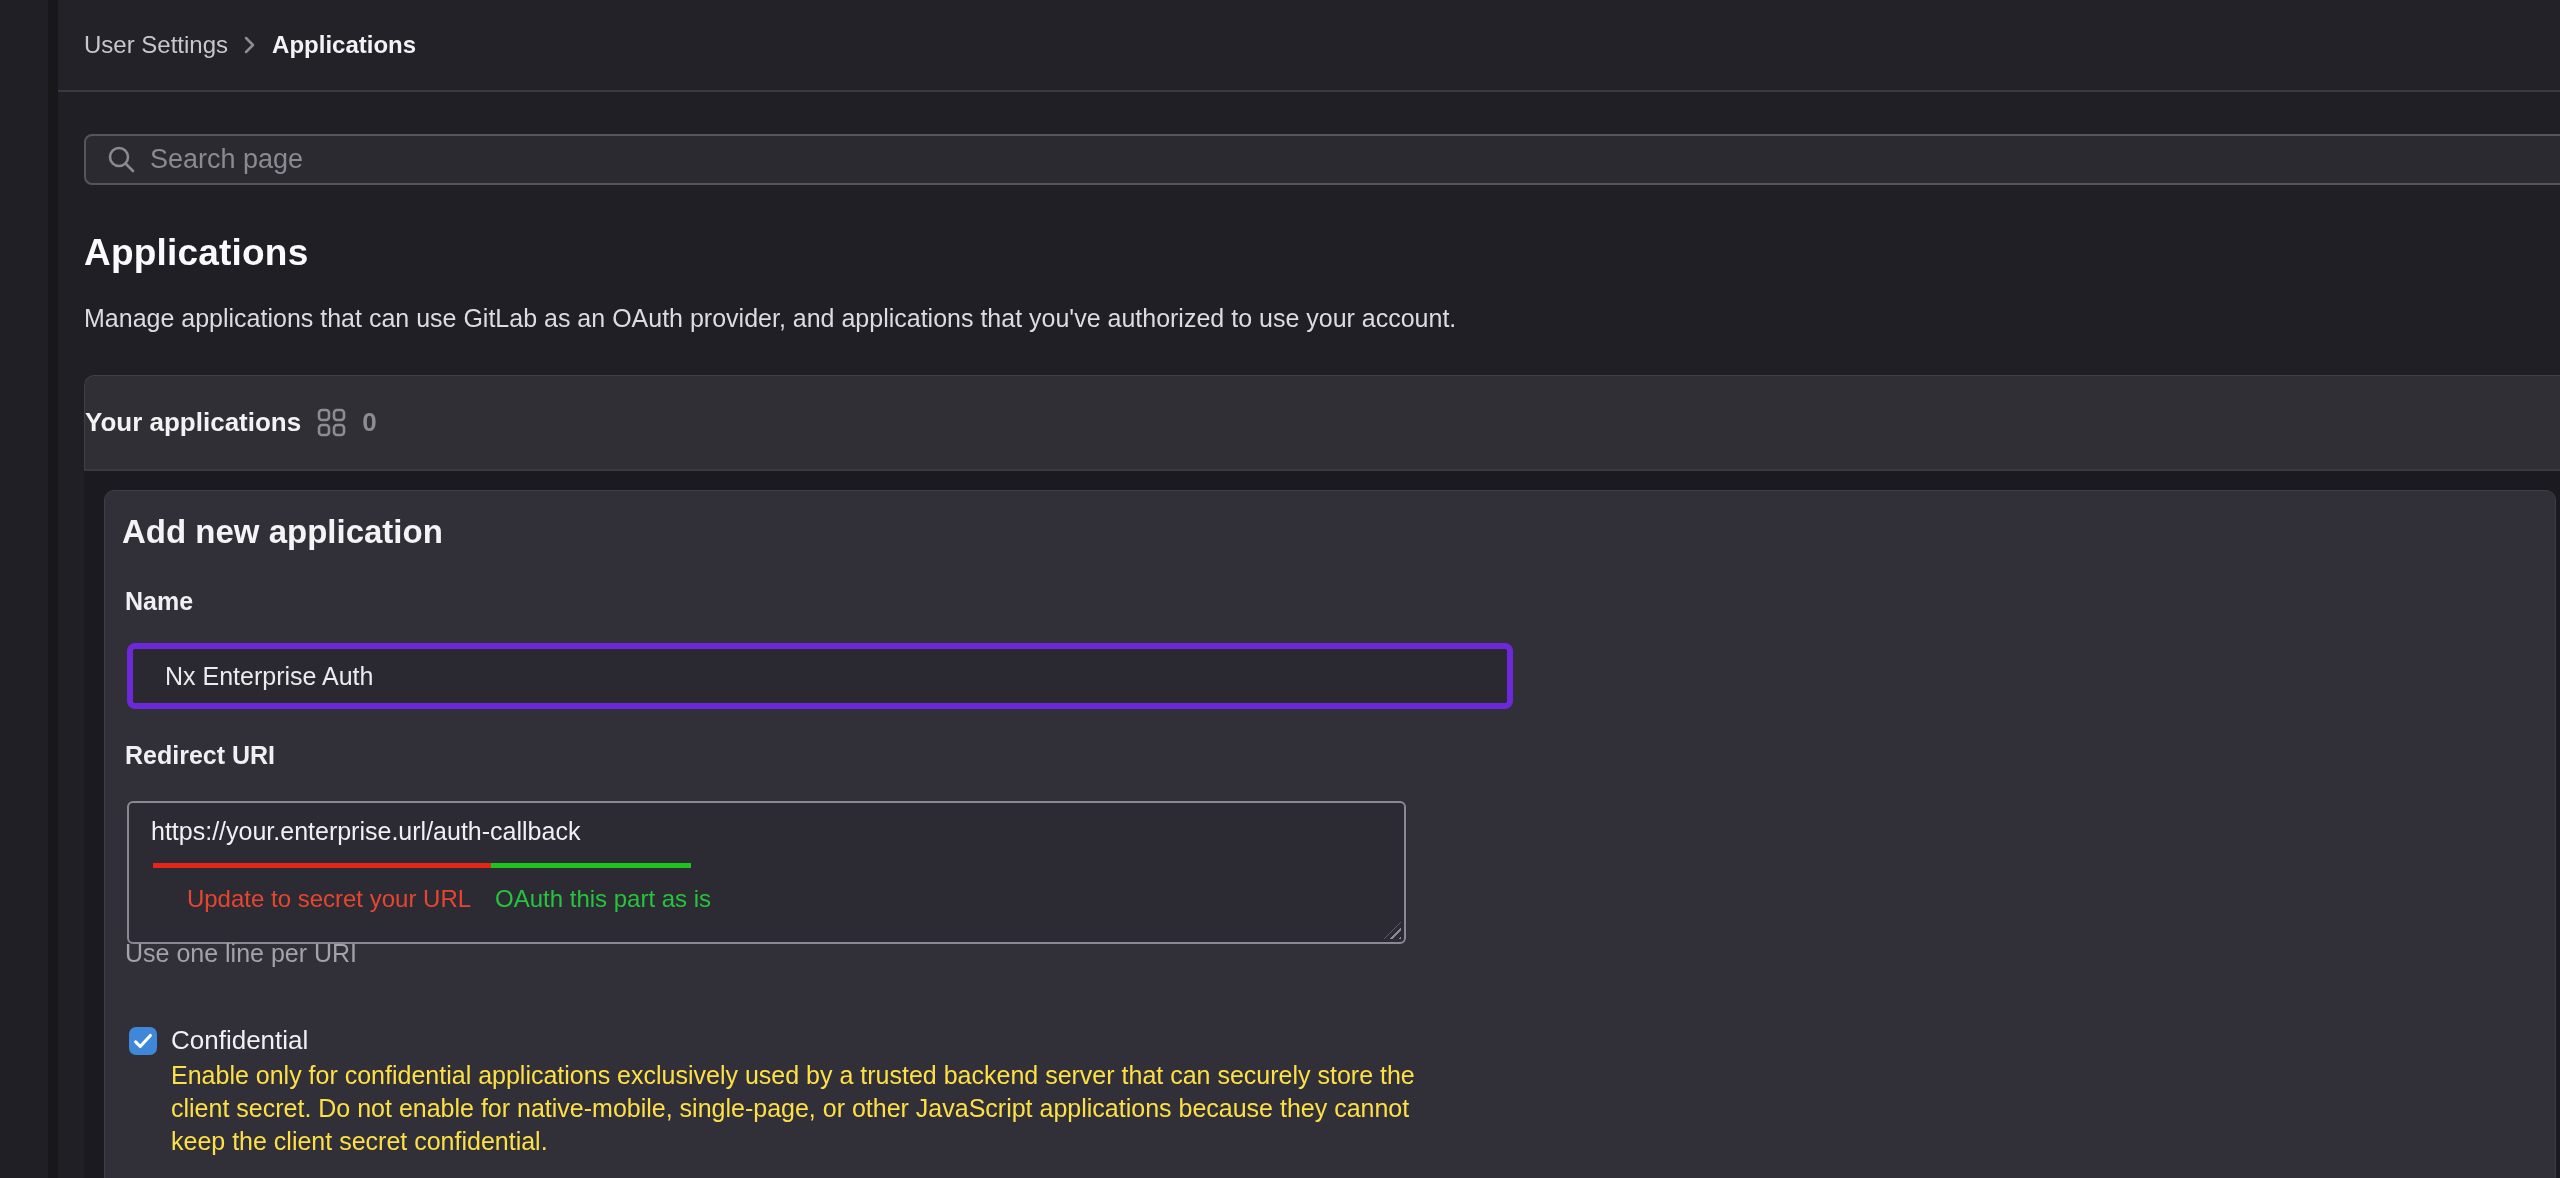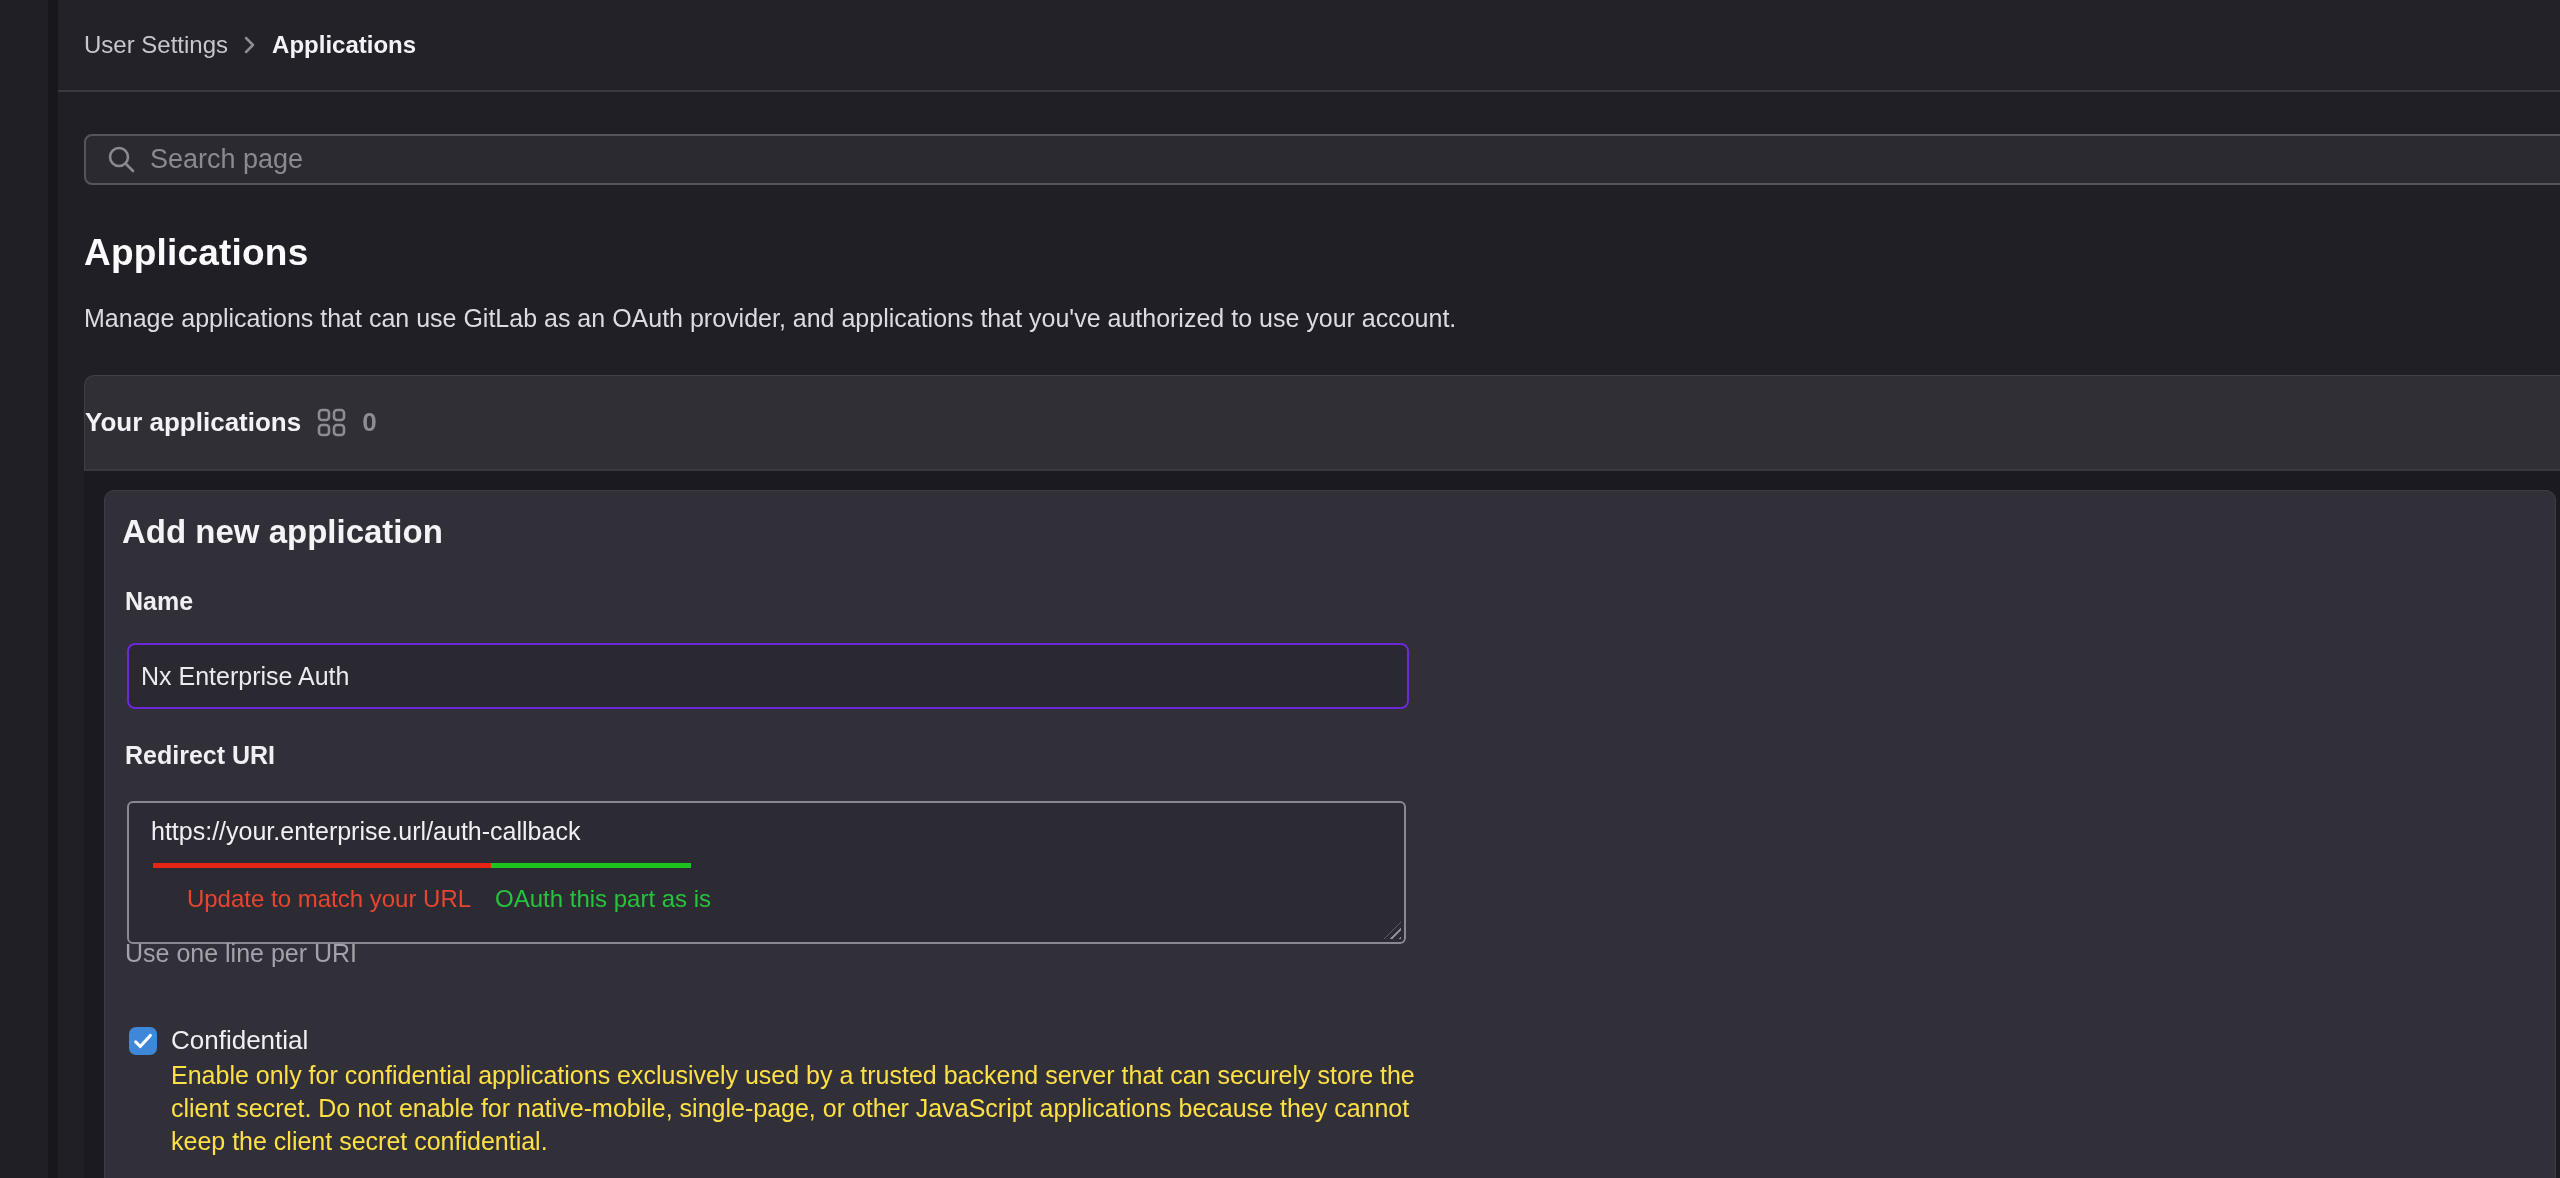--- a/index.html
+++ b/index.html
@@ -60,23 +60,23 @@
   }
   .card-title{
     position:absolute; left:17px; top:22px;
     font-size:33px; font-weight:700; color:#f4f3f6;
   }
   .field-label{ position:absolute; font-size:25px; font-weight:700; color:#f0eff3; }
   .label-name{ left:20px; top:96px; }
   .label-uri{ left:20px; top:250px; }
 
   .text-input{
-    position:absolute; left:22px; top:152px; width:1282px; height:66px;
-    background:#2a2831; border:2px solid #6d28d9; border-radius:8px;
-    color:#ebeaee; font-size:25px; padding:0 12px;
+    position:absolute; left:22px; top:152px; width:1386px; height:66px;
+    background:#2a2831; border:6px solid #6d28d9; border-radius:8px;
+    color:#ebeaee; font-size:25px; padding:0 32px;
     font-family:"Liberation Sans","DejaVu Sans",sans-serif; outline:none;
   }
 
   .uri-box{
     position:absolute; left:22px; top:310px; width:1279px; height:143px;
     background:#2c2b33; border:2px solid #8a8892; border-radius:6px;
   }
   .uri-value{
     position:absolute; left:22px; top:14px; font-size:25px; color:#f0eff3; white-space:nowrap;
   }
@@ -158,21 +158,21 @@
 
       <label class="field-label label-name">Name</label>
       <input class="text-input" type="text" value="Nx Enterprise Auth" style="">
 
       <label class="field-label label-uri">Redirect URI</label>
 
       <div class="uri-box">
         <div class="uri-value"><span>https://your.enterprise.url</span><span>/auth-callback</span></div>
         <div class="u-line u-red"></div>
         <div class="u-line u-green"></div>
-        <div class="ann ann-red">Update to match your URL</div>
+        <div class="ann ann-red">Update to secret your URL</div>
         <div class="ann ann-green">OAuth this part as is</div>
         <div class="resize-handle"></div>
       </div>
 
       <div class="uri-help">Use one line per URI</div>
 
       <div class="checkbox">
         <span style="display:flex;">
           <svg width="22" height="22" viewBox="0 0 24 24">
               <path d="M4 13 L9 18 L20 6" fill="none" stroke="#ffffff" stroke-width="3.4" stroke-linecap="round" stroke-linejoin="round"></path>

